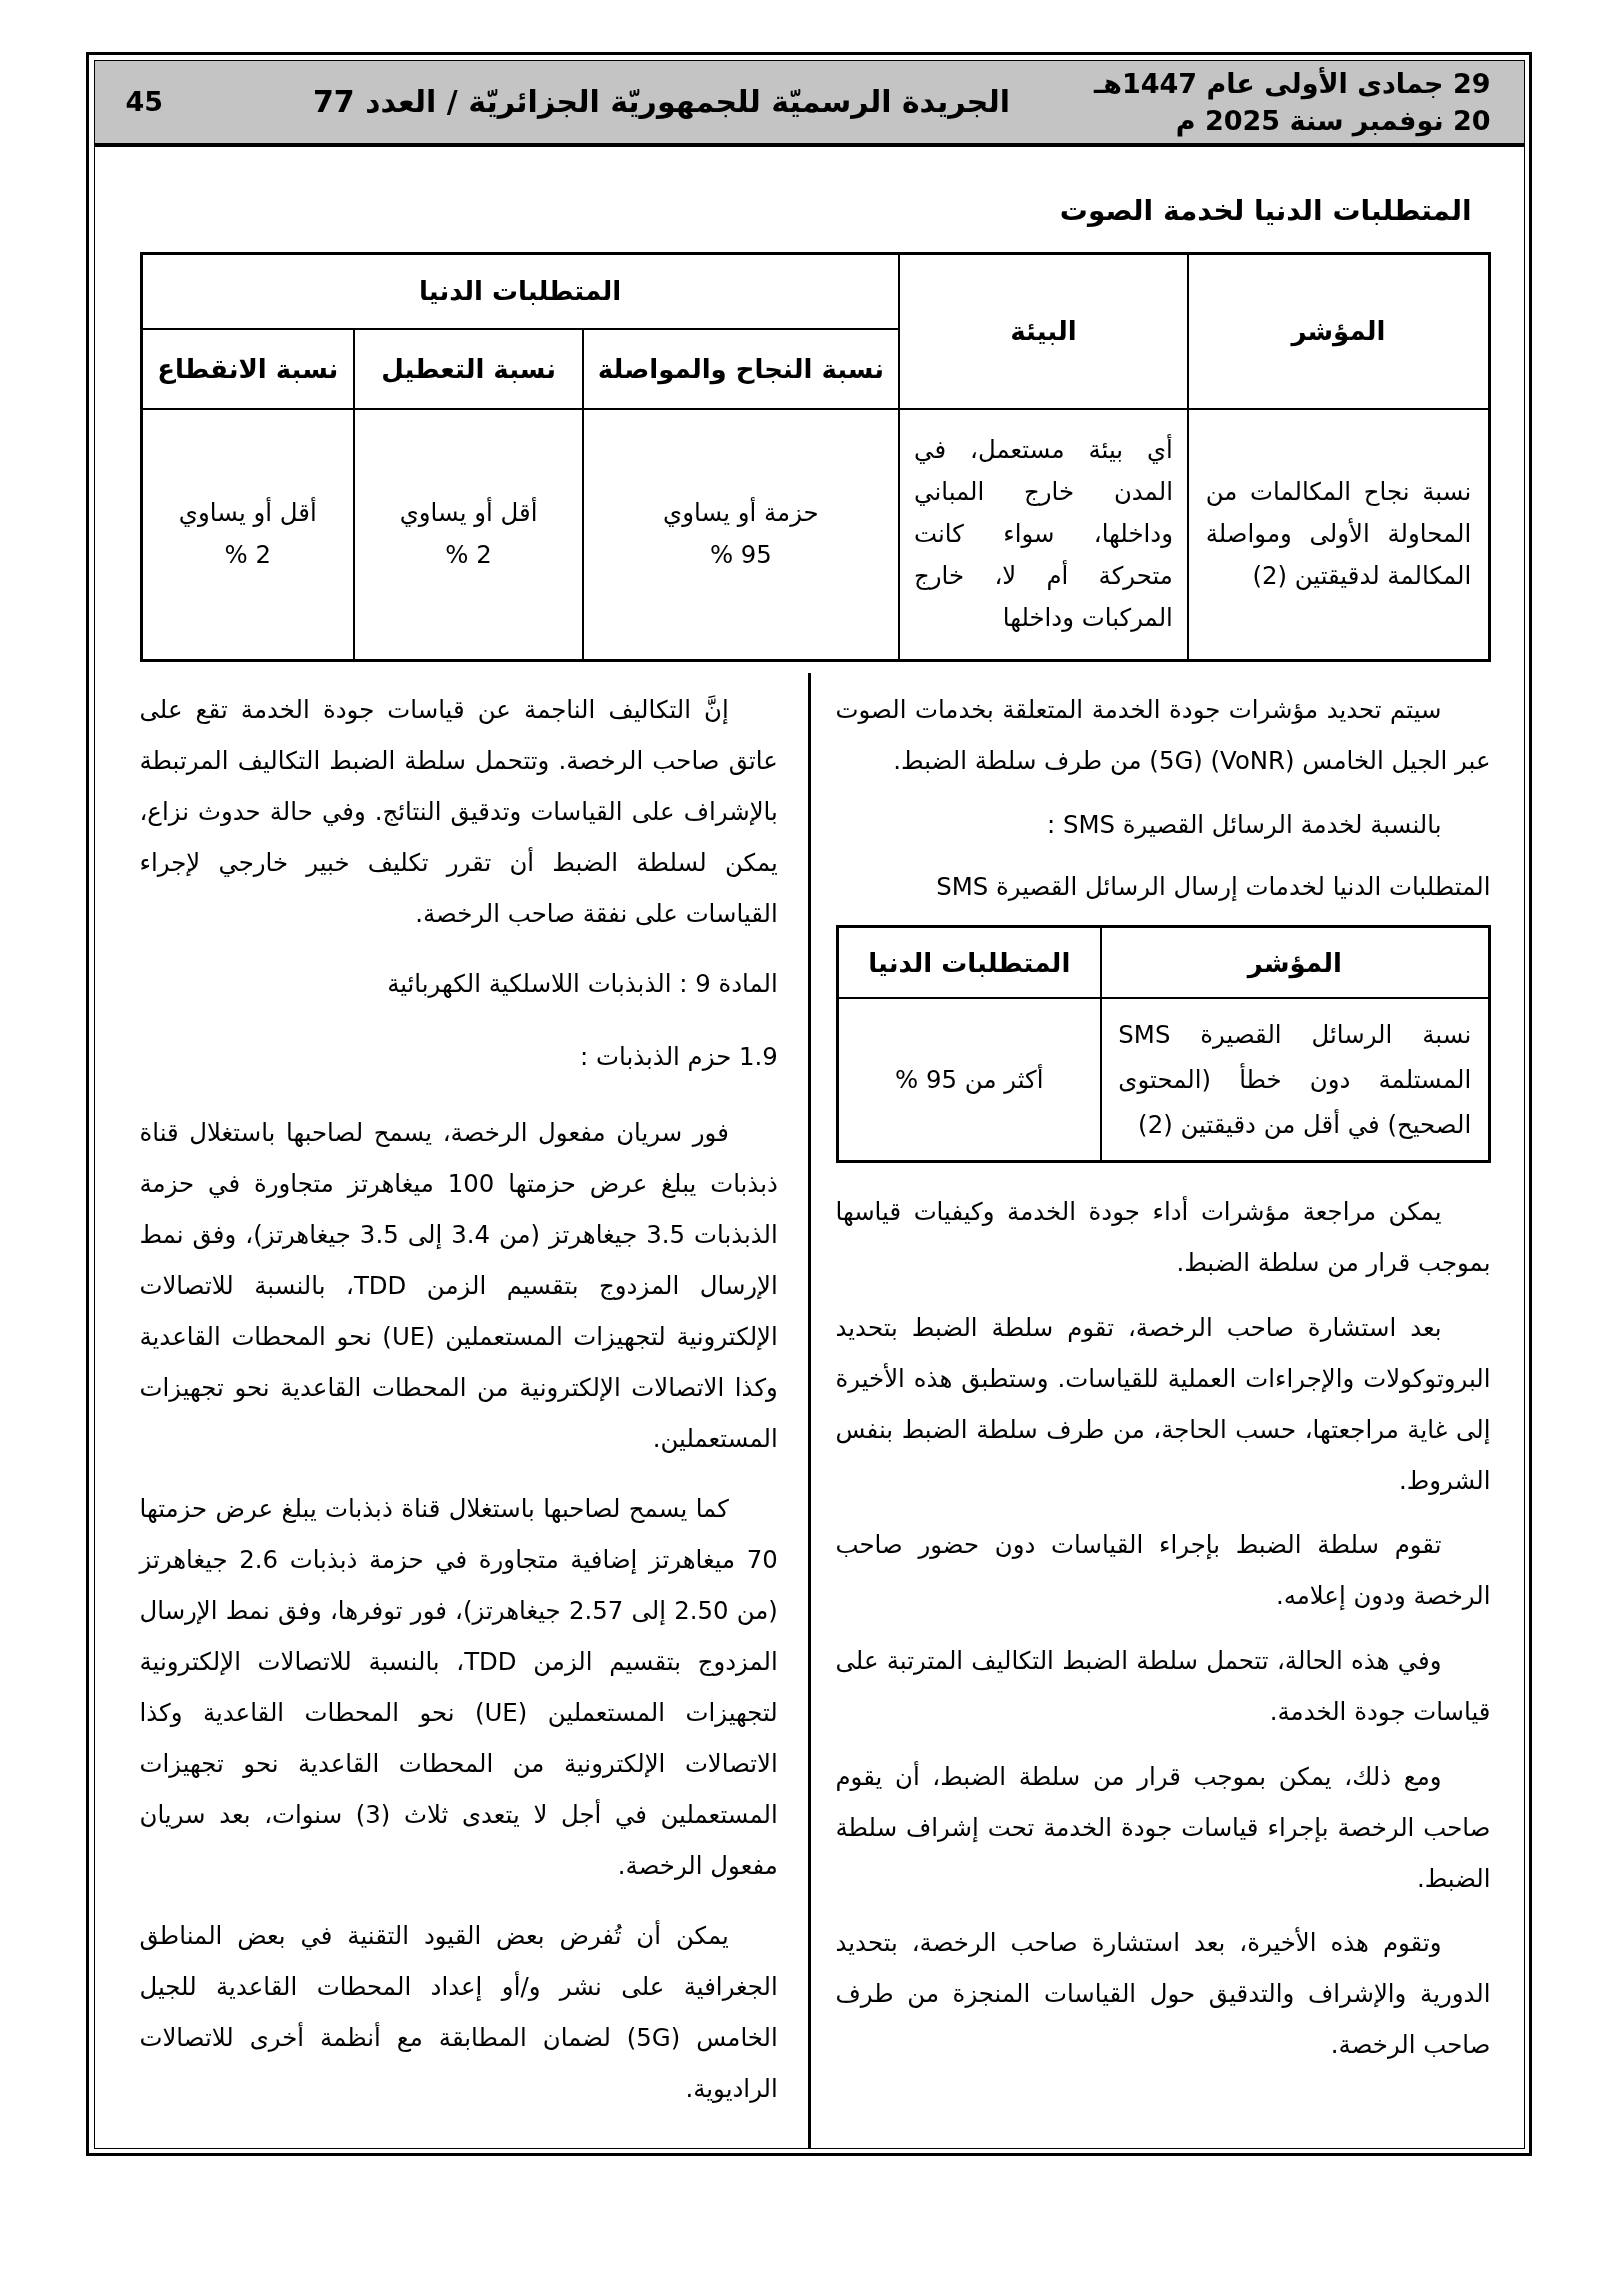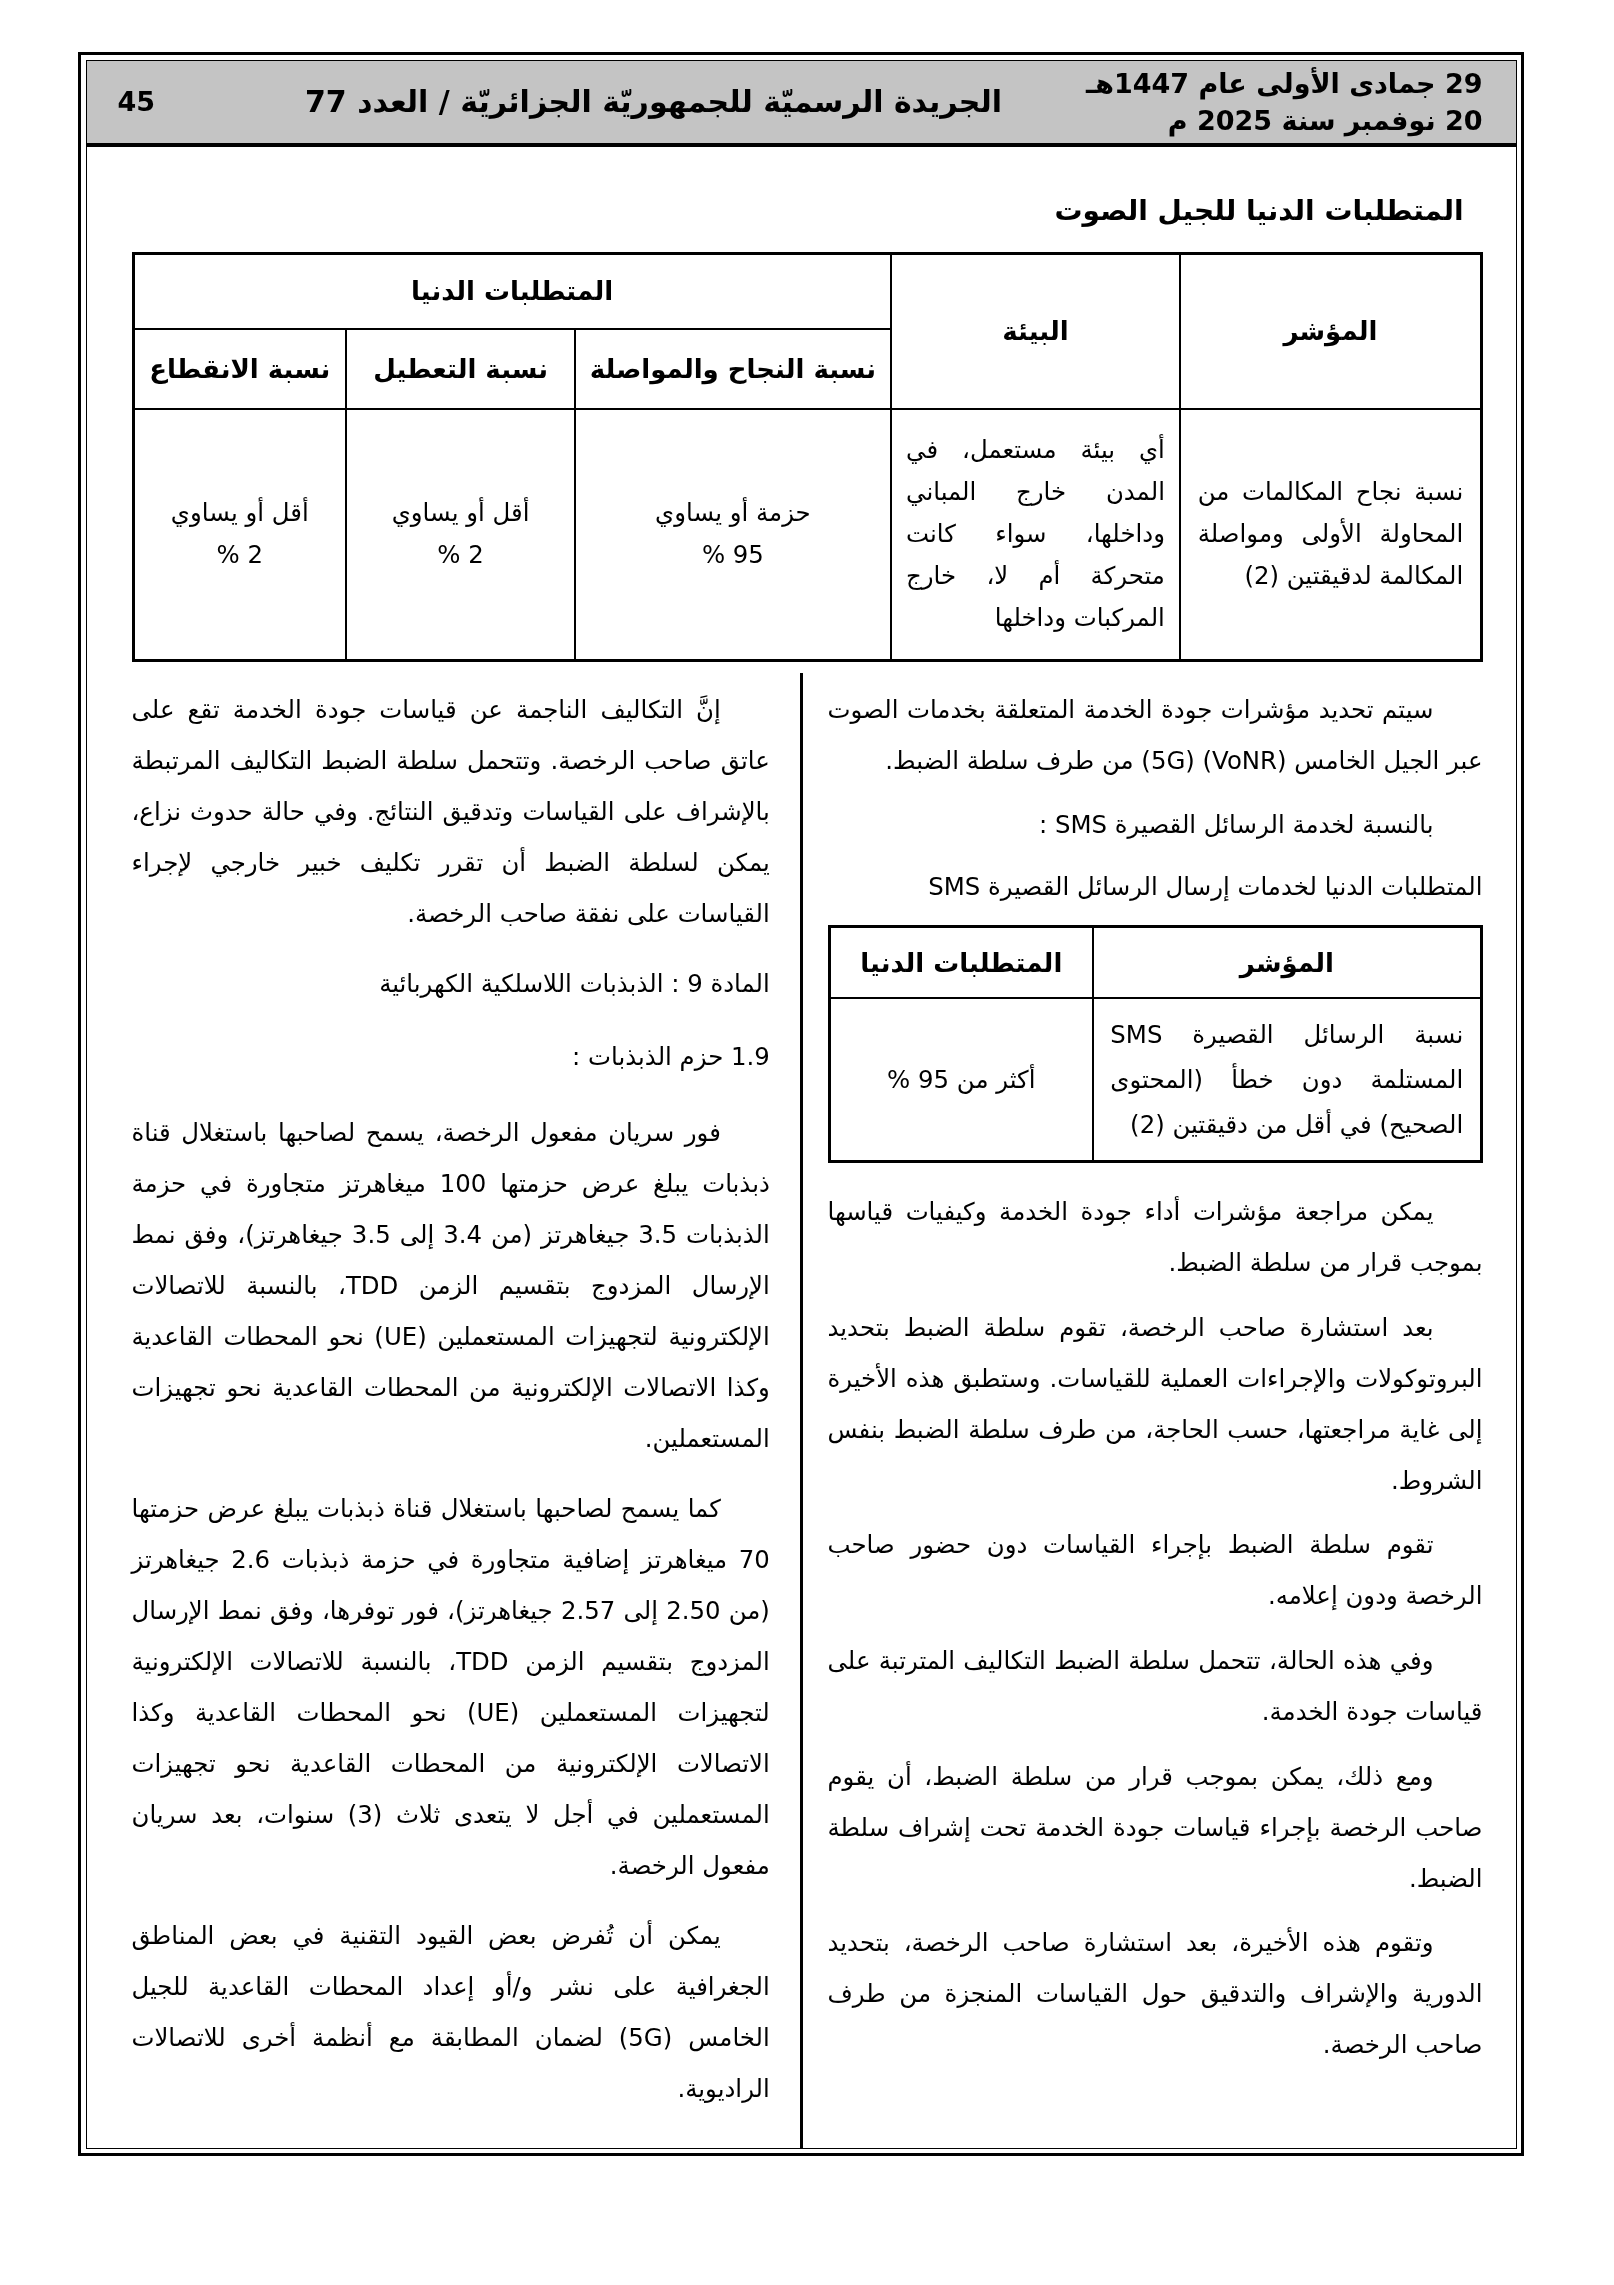--- a/index.html
+++ b/index.html
@@ -9,21 +9,21 @@
   }
   .page {
     position: relative;
     width: 1615px; height: 2285px;
     background: #ffffff;
     direction: rtl;
     color: #000;
   }
   .frame {
     position: absolute;
-    left: 79px; top: 52px;
+    left: 87px; top: 52px;
     width: 1446px; height: 2104px;
     border: 3.6px solid #000;
     box-sizing: border-box;
   }
   .frame-inner {
     position: absolute;
     inset: 4.5px;
     border: 1.8px solid #000;
     overflow: hidden;
     display: flex;
@@ -146,21 +146,21 @@
 
       <div class="masthead">
         <div class="masthead-dates">
           <div>29 جمادى الأولى عام 1447هـ</div>
           <div>20 نوفمبر سنة 2025 م</div>
         </div>
         <div class="masthead-center">الجريدة الرسميّة للجمهوريّة الجزائريّة / العدد 77</div>
         <div class="masthead-pagenum">45</div>
       </div>
 
-      <div class="doc-title">المتطلبات الدنيا للجيل الصوت</div>
+      <div class="doc-title">المتطلبات الدنيا لخدمة الصوت</div>
 
       <div class="content">
 
         <table class="voice-table">
           <colgroup>
             <col style="width:22.3%">
             <col style="width:21.5%">
             <col style="width:23.4%">
             <col style="width:17.0%">
             <col style="width:15.8%">

